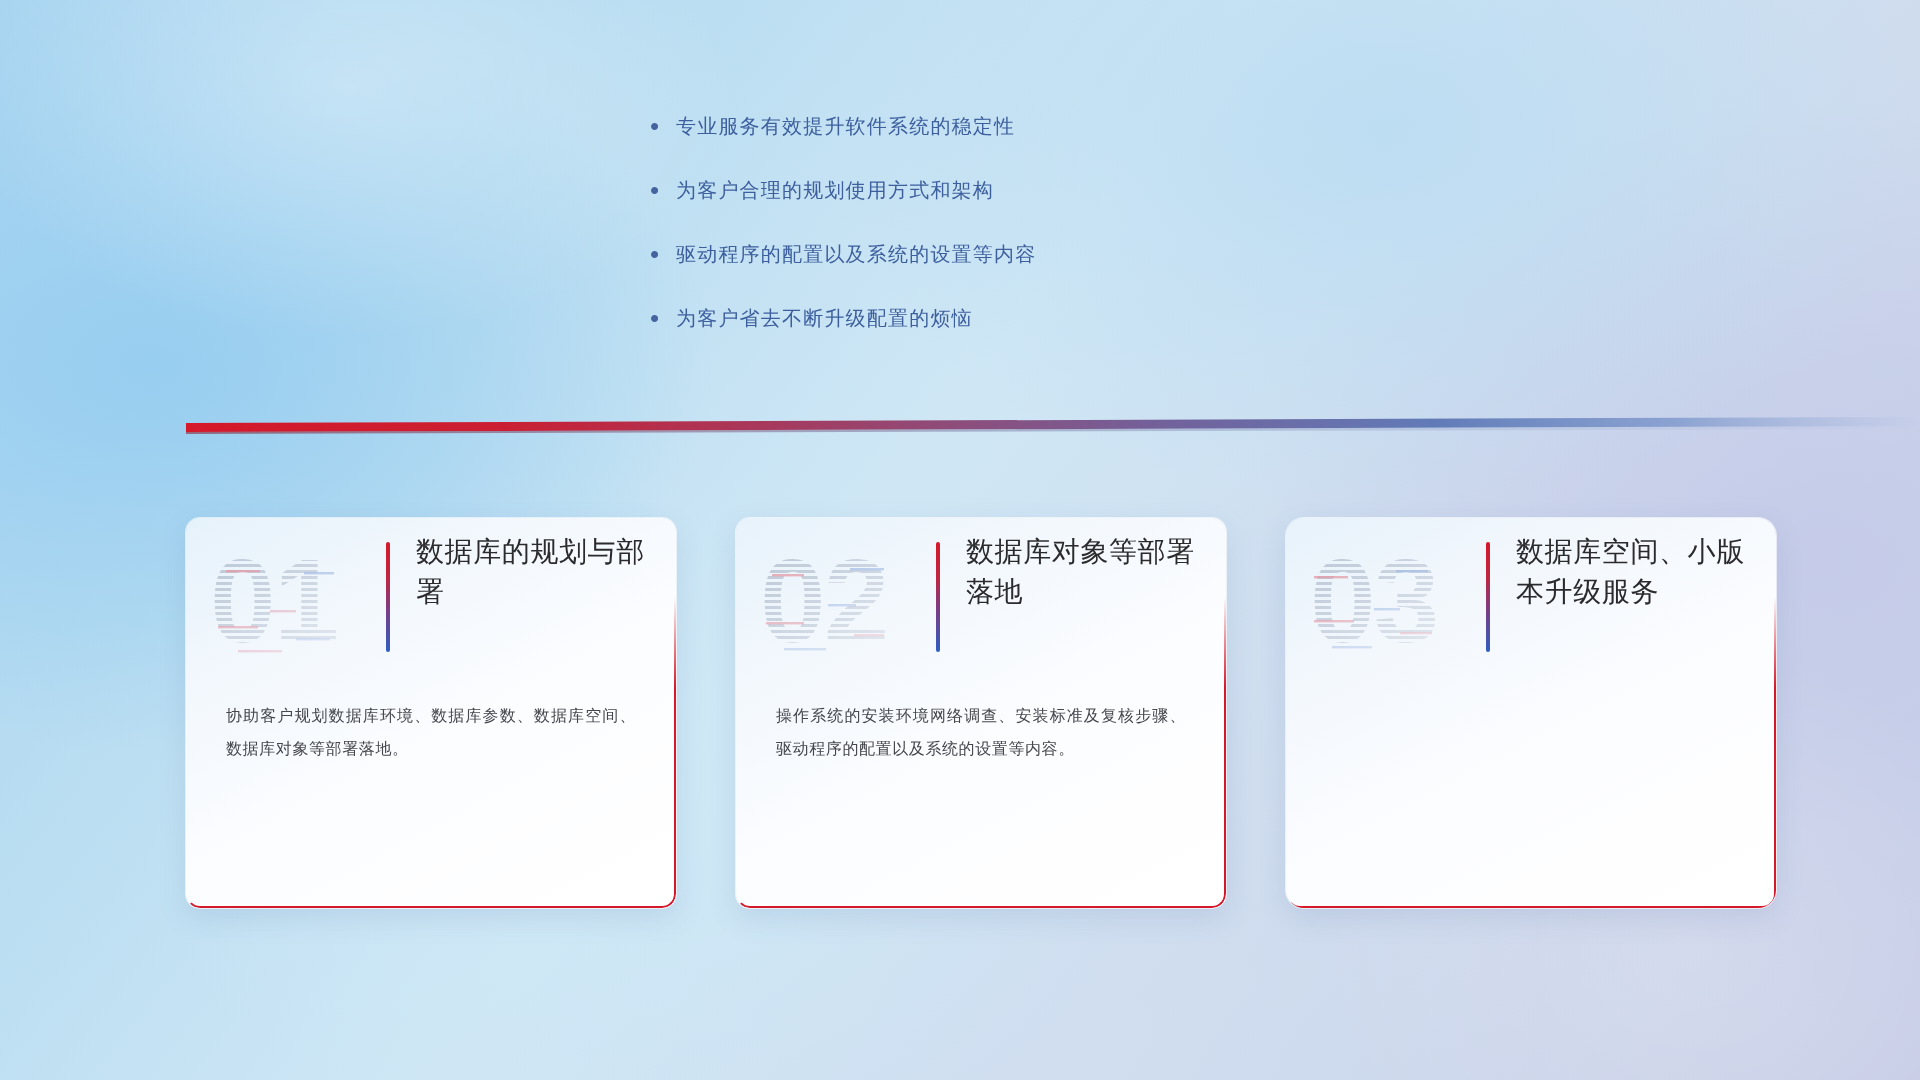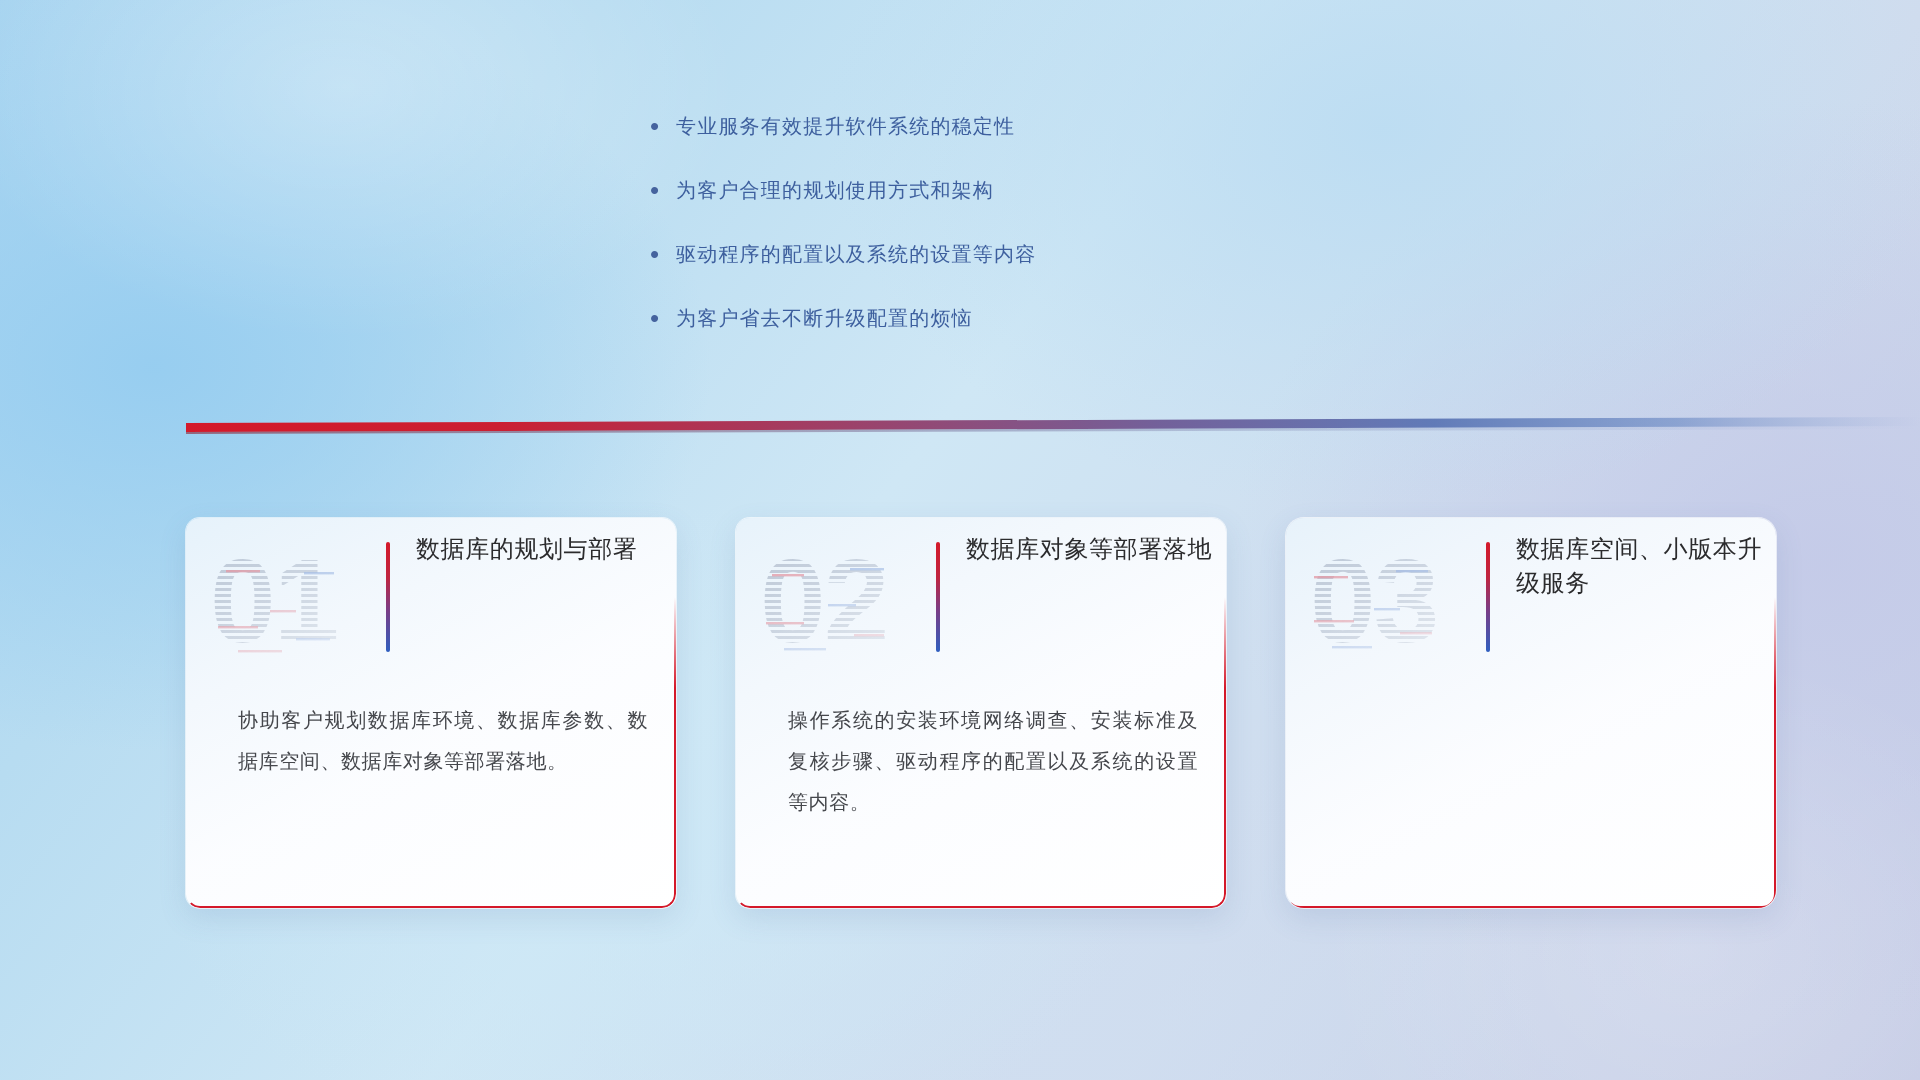--- a/index.html
+++ b/index.html
@@ -139,32 +139,32 @@
     width: 4px;
     height: 110px;
     border-radius: 2px;
     background: linear-gradient(180deg, #d4192a 0%, #c02540 32%, #7a3d86 62%, #2f5fc0 100%);
   }
   .card-title {
     position: absolute;
     left: 230px;
     top: 14px;
     width: 250px;
-    font-size: 24px;
+    font-size: 28px;
     line-height: 1.42;
     color: #2b2b2d;
     letter-spacing: 0.6px;
     font-weight: 500;
   }
   .card-body {
     position: absolute;
-    left: 52px;
+    left: 40px;
     top: 182px;
     width: 410px;
-    font-size: 20px;
+    font-size: 16px;
     line-height: 2.05;
     color: #45474c;
     letter-spacing: 0.6px;
     text-align: justify;
   }
 </style>
 </head>
 <body>
 
 <div id="stage">

